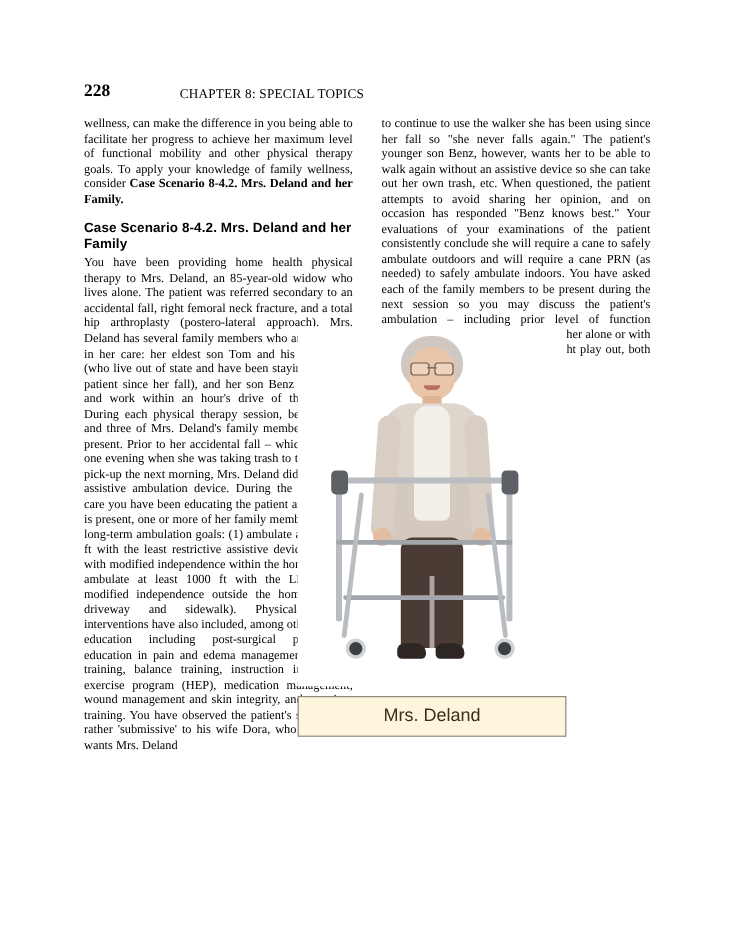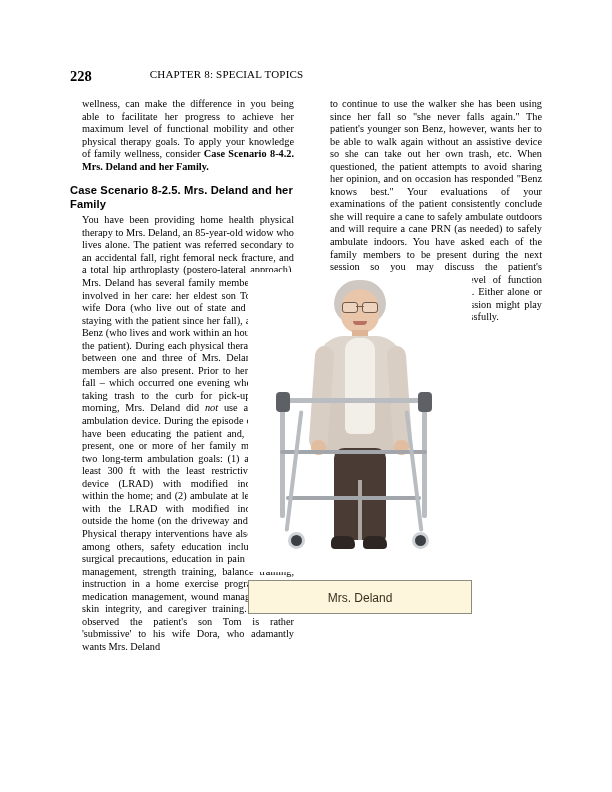--- a/index.html
+++ b/index.html
@@ -20,21 +20,21 @@
     left: 0; top: 0;
     width: 612px;
     height: 792px;
   }
   .header {
     position: absolute;
     left: 70px;
     top: 68px;
     width: 480px;
     display: flex;
-    align-items: flex-start;
+    align-items: flex-end;
     gap: 10px;
   }
   .folio {
     font-family: "Liberation Serif", serif;
     font-weight: bold;
     font-size: 14.5px;
     letter-spacing: 0px;
   }
   .chapter-title {
     font-family: "Liberation Serif", serif;
@@ -51,21 +51,21 @@
   }
   .col {
     position: absolute;
     top: 0;
     width: 224px;
   }
   .col-left { left: 0; }
   .col-right { left: 248px; }
 
   p.body {
-    margin: 0 0 0 12px;
+    margin: 0 0 0 0;
     font-size: 10.3px;
     line-height: 12.55px;
     text-align: justify;
     text-justify: inter-word;
     hyphens: auto;
   }
   .bold { font-weight: bold; }
   .ital { font-style: italic; }
 
   h2.section-head {
@@ -242,40 +242,40 @@
     margin-top: 8px;
     width: 224px;
     box-sizing: border-box;
     background: #fdf6dd;
     border: 1px solid #8d8a7e;
     text-align: center;
     padding: 7px 4px;
   }
   .caption-text {
     font-family: "Liberation Sans", sans-serif;
-    font-size: 12px;
+    font-size: 15px;
     color: #3a2f1d;
   }
 </style>
 </head>
 <body>
 
 <div class="page">
 
   <div class="header">
     <span class="folio">228</span>
     <span class="chapter-title">CHAPTER 8: SPECIAL TOPICS</span>
   </div>
 
   <div class="columns">
 
     <div class="col col-left">
       <p class="body"><span>wellness, can make the difference in you being able to facilitate her progress to achieve her maximum level of functional mobility and other physical therapy goals. To apply your knowledge of family wellness, consider </span><span class="bold">Case Scenario 8-4.2. Mrs. Deland and her Family.</span></p>
 
-      <h2 class="section-head">Case Scenario 8-2.5. Mrs. Deland and her Family</h2>
+      <h2 class="section-head">Case Scenario 8-4.2. Mrs. Deland and her Family</h2>
 
       <p class="body"><span>You have been providing home health physical therapy to Mrs. Deland, an 85-year-old widow who lives alone. The patient was referred secondary to an accidental fall, right femoral neck fracture, and a total hip arthroplasty (postero-lateral approach). Mrs. Deland has several family members who are involved in her care: her eldest son Tom and his wife Dora (who live out of state and have been staying with the patient since her fall), and her son Benz (who lives and work within an hour's drive of the patient). During each physical therapy session, between one and three of Mrs. Deland's family members are also present. Prior to her accidental fall – which occurred one evening when she was taking trash to the curb for pick-up the next morning, Mrs. Deland did </span><span class="ital">not</span><span> use an assistive ambulation device. During the episode of care you have been educating the patient and, as each is present, one or more of her family members, in two long-term ambulation goals: (1) ambulate at least 300 ft with the least restrictive assistive device (LRAD) with modified independence within the home; and (2) ambulate at least 1000 ft with the LRAD with modified independence outside the home (on the driveway and sidewalk). Physical therapy interventions have also included, among others, safety education including post-surgical precautions, education in pain and edema management, strength training, balance training, instruction in a home exercise program (HEP), medication management, wound management and skin integrity, and caregiver training.  You have observed the patient's son Tom is rather 'submissive' to his wife Dora, who adamantly wants Mrs. Deland</span></p>
     </div>
 
     <div class="col col-right">
       <p class="body">to continue to use the walker she has been using since her fall so "she never falls again." The patient's younger son Benz, however, wants her to be able to walk again without an assistive device so she can take out her own trash, etc. When questioned, the patient attempts to avoid sharing her opinion, and on occasion has responded "Benz knows best."  Your evaluations of your examinations of the patient consistently conclude she will require a cane to safely ambulate outdoors and will require a cane PRN (as needed) to safely ambulate indoors.  You have asked each of the family members to be present during the next session so you may discuss the patient's ambulation – including prior level of function (PLOF), current status, and goals.  Either alone or with peers, describe how this session might play out, both optimally and less successfully.</p>
     </div>
 
   </div>
 

